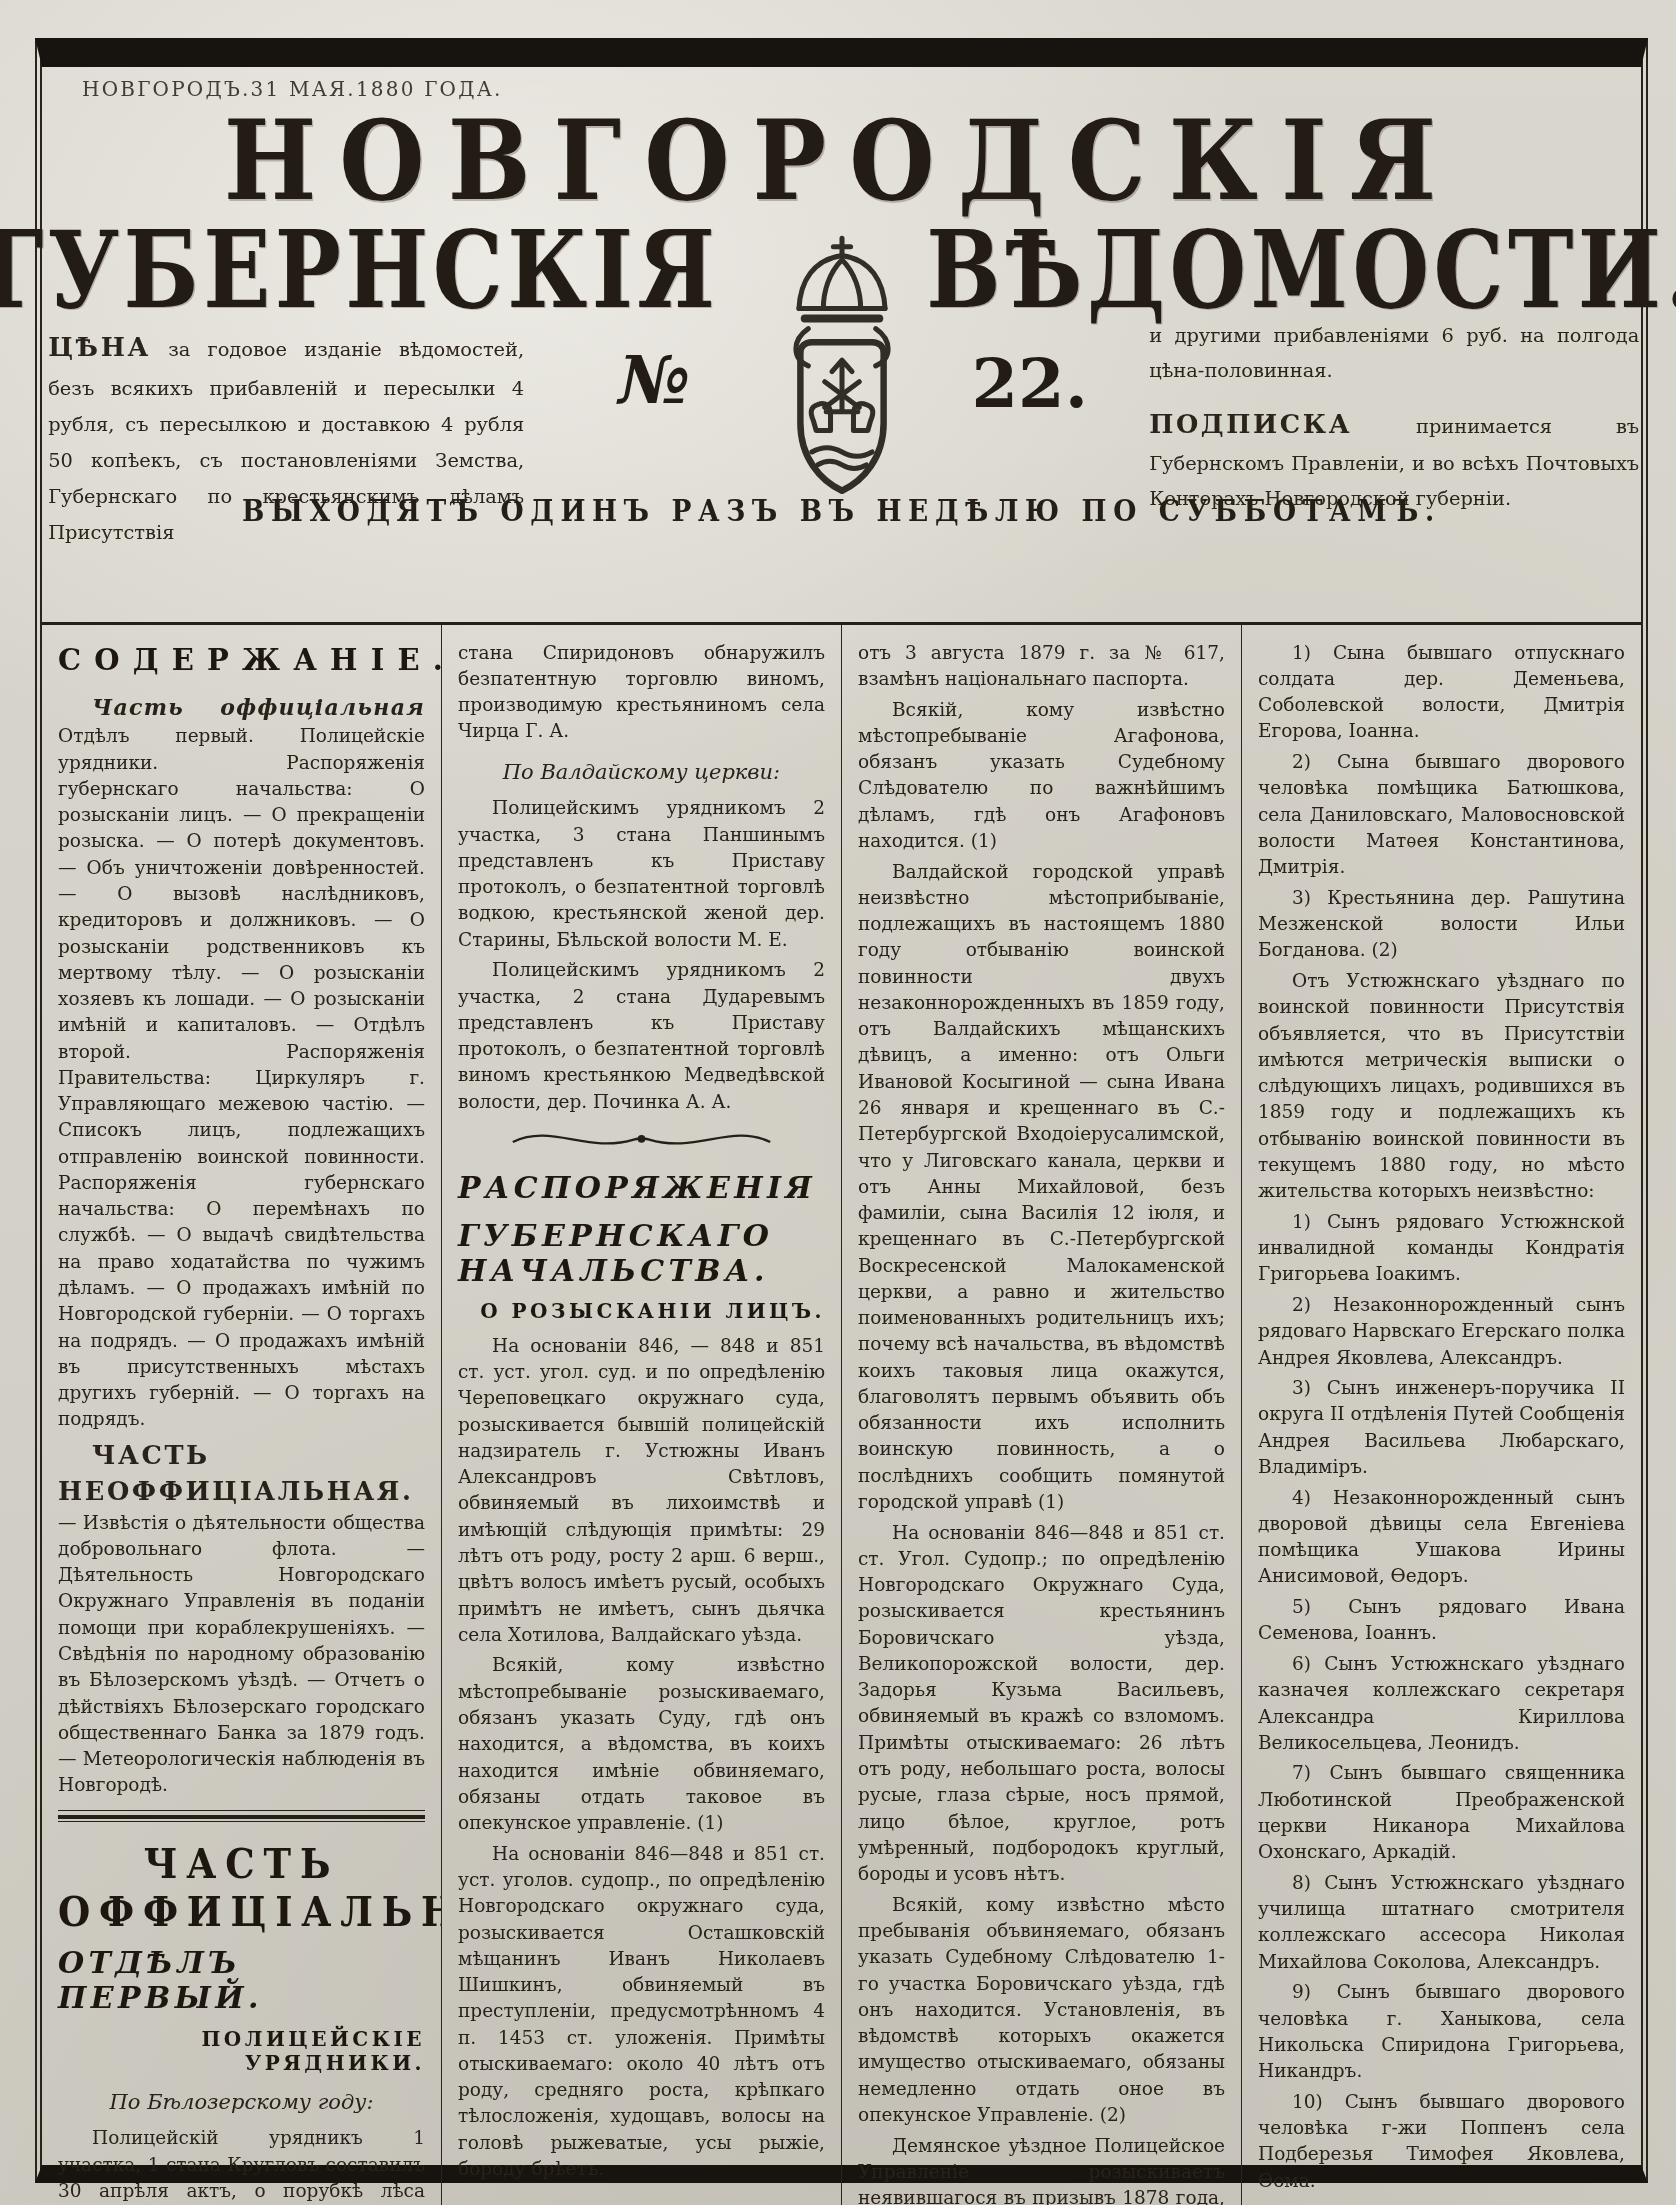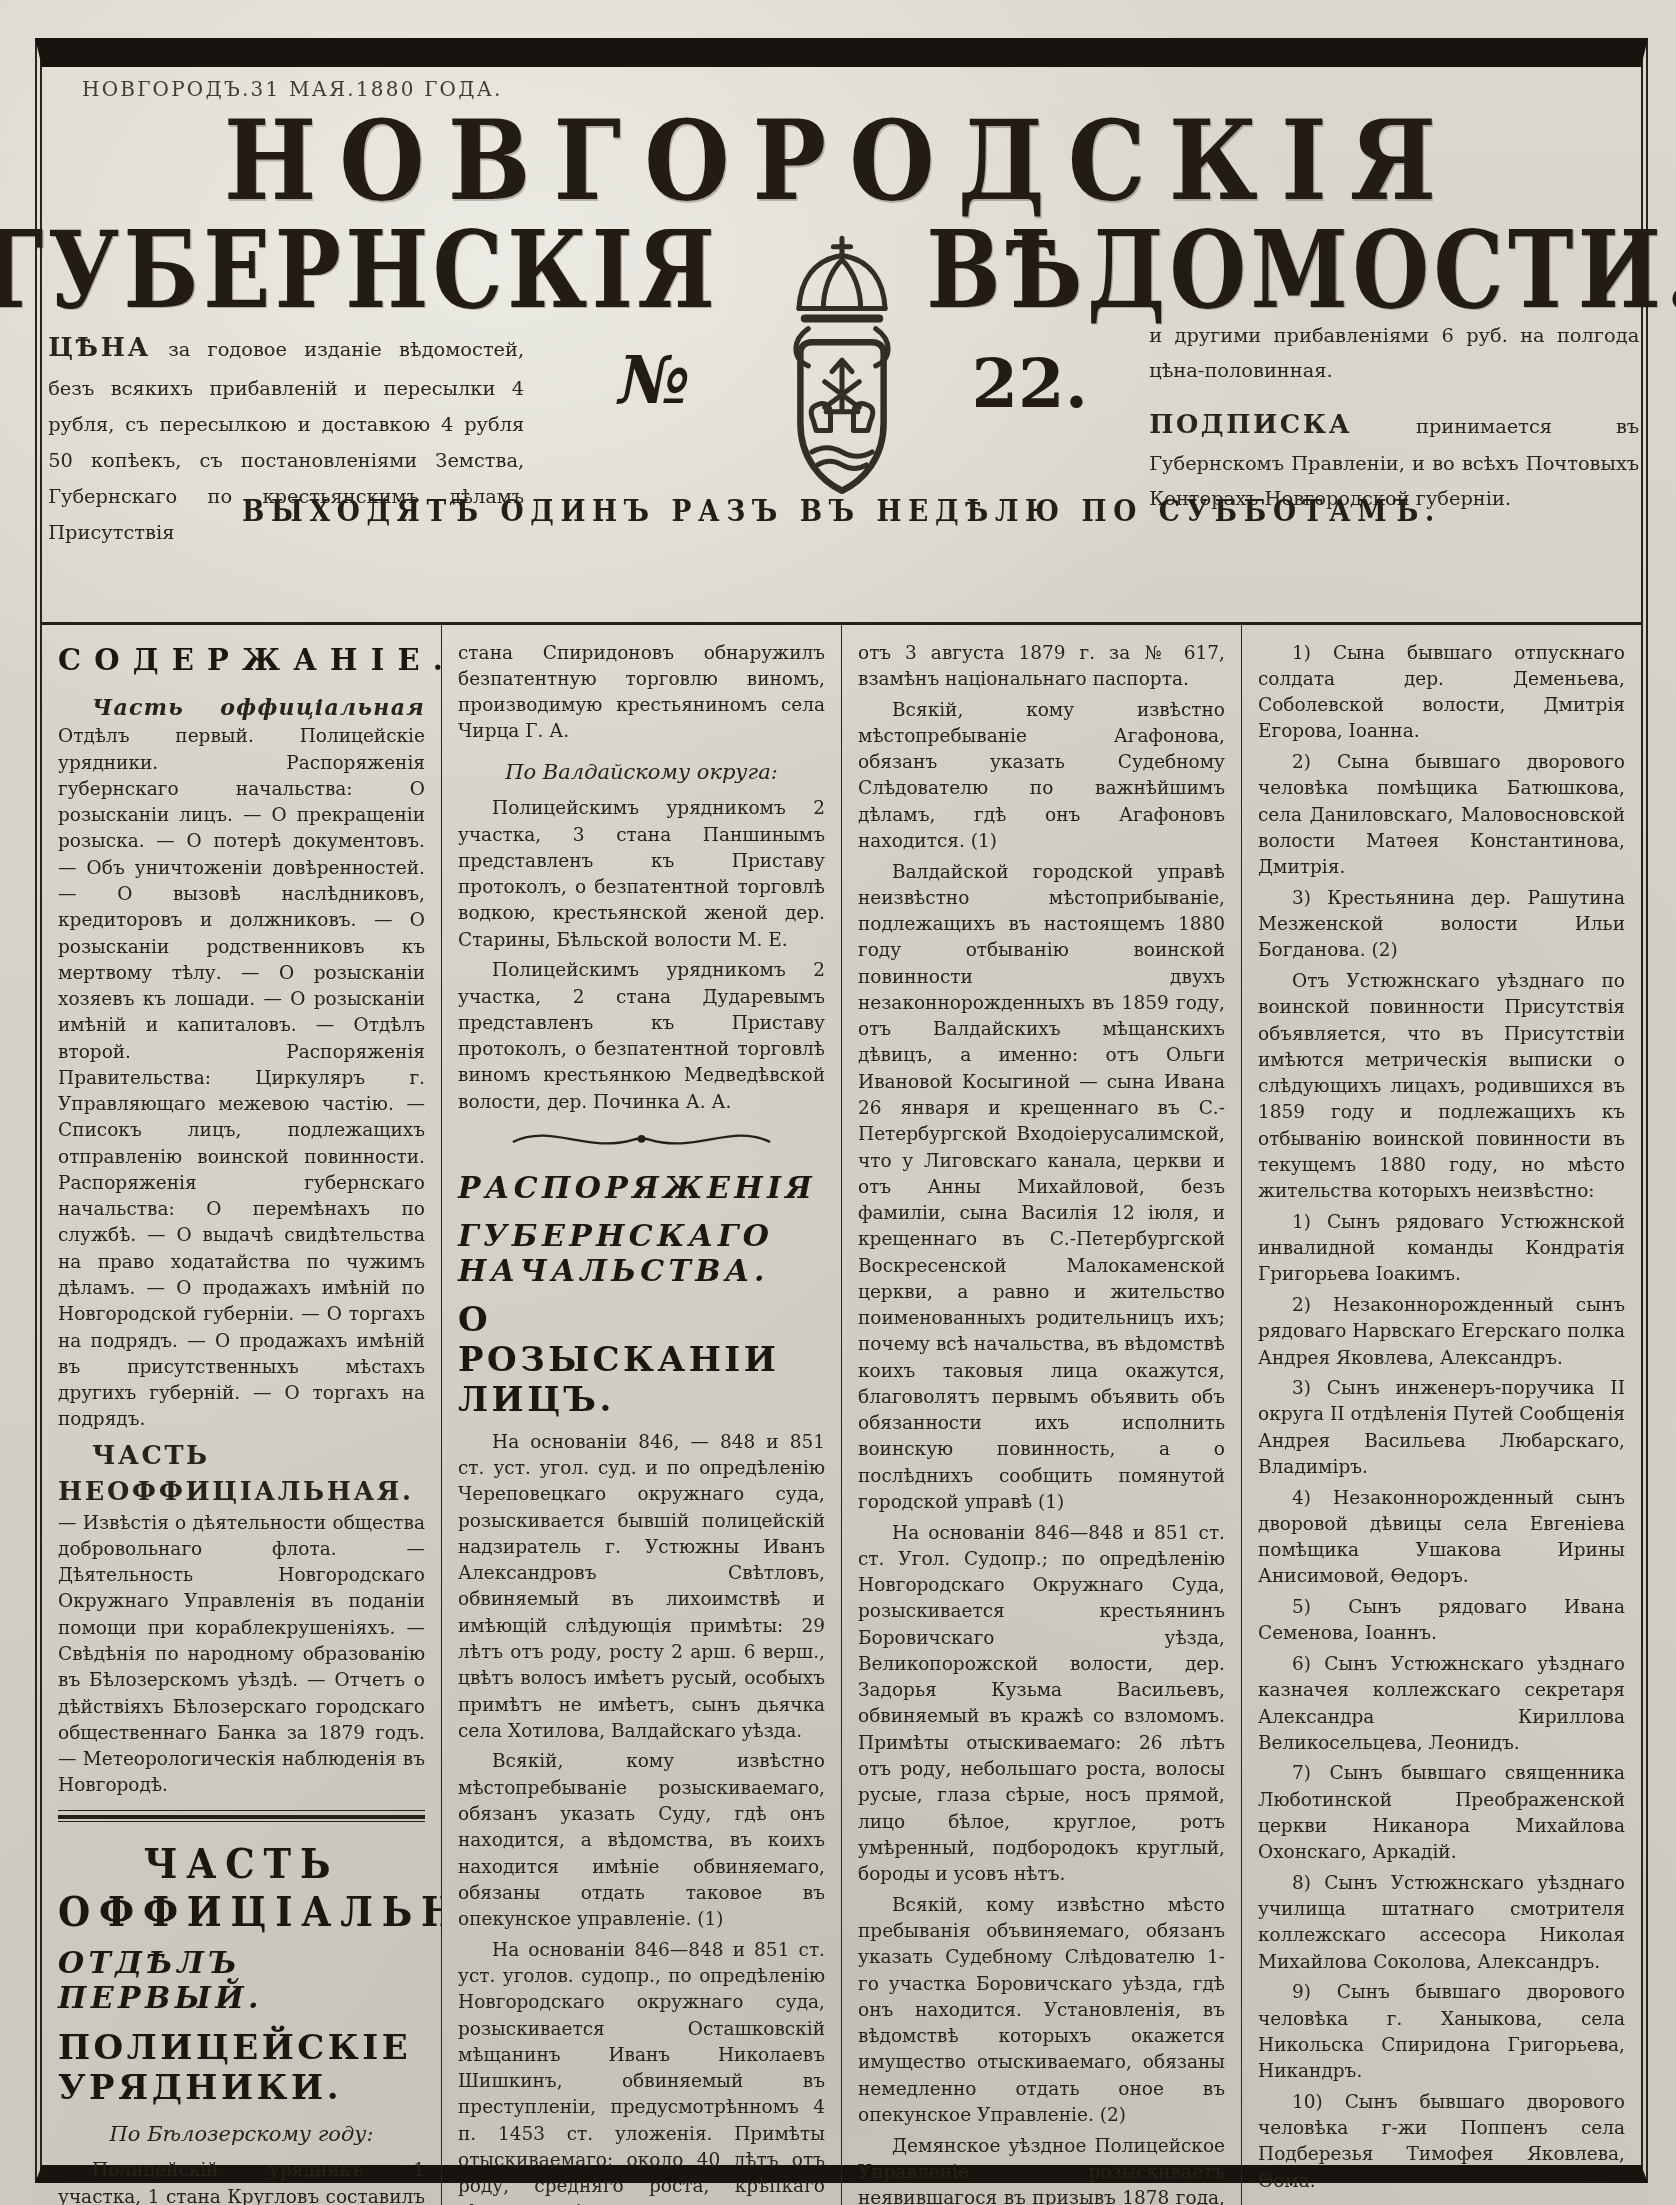--- a/index.html
+++ b/index.html
@@ -46,21 +46,21 @@
     text-indent:34px;}
   .para.pn{text-indent:0;}
   .lead-i{font-weight:bold;font-style:italic;font-size:22px;letter-spacing:1.3px;}
   .uyezd{font-style:italic;text-align:center;font-size:21px;margin:15px 0 11.5px 0;}
   .conthead{text-align:center;font-weight:bold;font-size:29px;letter-spacing:13.2px;
     margin:3.5px 0 15px 0;color:#1d1710;}
   .dispxl{text-align:center;font-weight:bold;font-size:37px;letter-spacing:8.8px;
     margin:20px 0 13.2px 0;color:#1d1710;transform:scaleY(1.1);}
   .displg{text-align:left;font-weight:bold;font-size:30px;letter-spacing:4.4px;
     margin:13.2px 0 6.2px 0;color:#1d1710;font-style:italic;}
-  .dispmd{text-align:left;font-weight:bold;font-size:34px;letter-spacing:3.5px;
+  .dispmd{text-align:right;font-weight:bold;font-size:20px;letter-spacing:3.5px;
     margin:11.5px 0 9.7px 0;color:#1d1710;}
   .rule-fancy{height:15px;margin:10.6px 0 13.2px 0;background:
     linear-gradient(#241f17,#241f17) 0 1.3px/100% 1.3px no-repeat,
     linear-gradient(#241f17,#241f17) 0 5.7px/100% 4px no-repeat,
     linear-gradient(#241f17,#241f17) 0 12.3px/100% 1.3px no-repeat;}
   .flourish{text-align:center;margin:11.5px 0 8px 0;}
   .flourish svg{width:273px;height:28px;}
 </style>
 </head>
 <body>
@@ -126,21 +126,21 @@
           <div class="para"><span class="lead-b">ЧАСТЬ НЕОФФИЦІАЛЬНАЯ.</span> — Извѣстія о дѣятельности общества добровольнаго флота. — Дѣятельность Новгородскаго Окружнаго Управленія въ поданіи помощи при кораблекрушеніяхъ. — Свѣдѣнія по народному образованію въ Бѣлозерскомъ уѣздѣ. — Отчетъ о дѣйствіяхъ Бѣлозерскаго городскаго общественнаго Банка за 1879 годъ. — Метеорологическія наблюденія въ Новгородѣ.</div>
           <div class="rule-fancy"></div>
           <div class="dispxl">ЧАСТЬ ОФФИЦІАЛЬНАЯ.</div>
           <div class="displg">ОТДѢЛЪ ПЕРВЫЙ.</div>
           <div class="dispmd">ПОЛИЦЕЙСКІЕ УРЯДНИКИ.</div>
           <div class="uyezd">По Бѣлозерскому году:</div>
           <div class="para">Полицейскій урядникъ 1 участка, 1 стана Кругловъ составилъ 30 апрѣля актъ, о порубкѣ лѣса Бѣлозерскимъ купцомъ С., въ дачѣ Бѣлозерскаго же купца Якова Чмутова. Актъ выданъ имъ Чмутову для предъявленія иска противъ С.</div>
         </div>
       <div class="col">
           <div class="para pn">стана Спиридоновъ обнаружилъ безпатентную торговлю виномъ, производимую крестьяниномъ села Чирца Г. А.</div>
-          <div class="uyezd">По Валдайскому округа:</div>
+          <div class="uyezd">По Валдайскому церкви:</div>
           <div class="para">Полицейскимъ урядникомъ 2 участка, 3 стана Паншинымъ представленъ къ Приставу протоколъ, о безпатентной торговлѣ водкою, крестьянской женой дер. Старины, Бѣльской волости М. Е.</div>
           <div class="para">Полицейскимъ урядникомъ 2 участка, 2 стана Дударевымъ представленъ къ Приставу протоколъ, о безпатентной торговлѣ виномъ крестьянкою Медведѣвской волости, дер. Починка А. А.</div>
           <div class="flourish"><svg viewBox="0 0 700 70">
               <path d="M20 40 C120 -8 210 70 330 34 C340 31 346 31 350 34 C354 31 360 31 370 34 C490 70 580 -8 680 40" fill="none" stroke="#241f17" stroke-width="6"></path>
               <circle cx="350" cy="32" r="10" fill="#241f17"></circle>
             </svg></div>
           <div class="displg">РАСПОРЯЖЕНІЯ</div>
           <div class="displg">ГУБЕРНСКАГО НАЧАЛЬСТВА.</div>
           <div class="dispmd">О РОЗЫСКАНІИ ЛИЦЪ.</div>
           <div class="para">На основаніи 846, — 848 и 851 ст. уст. угол. суд. и по опредѣленію Череповецкаго окружнаго суда, розыскивается бывшій полицейскій надзиратель г. Устюжны Иванъ Александровъ Свѣтловъ, обвиняемый въ лихоимствѣ и имѣющій слѣдующія примѣты: 29 лѣтъ отъ роду, росту 2 арш. 6 верш., цвѣтъ волосъ имѣетъ русый, особыхъ примѣтъ не имѣетъ, сынъ дьячка села Хотилова, Валдайскаго уѣзда.</div>

